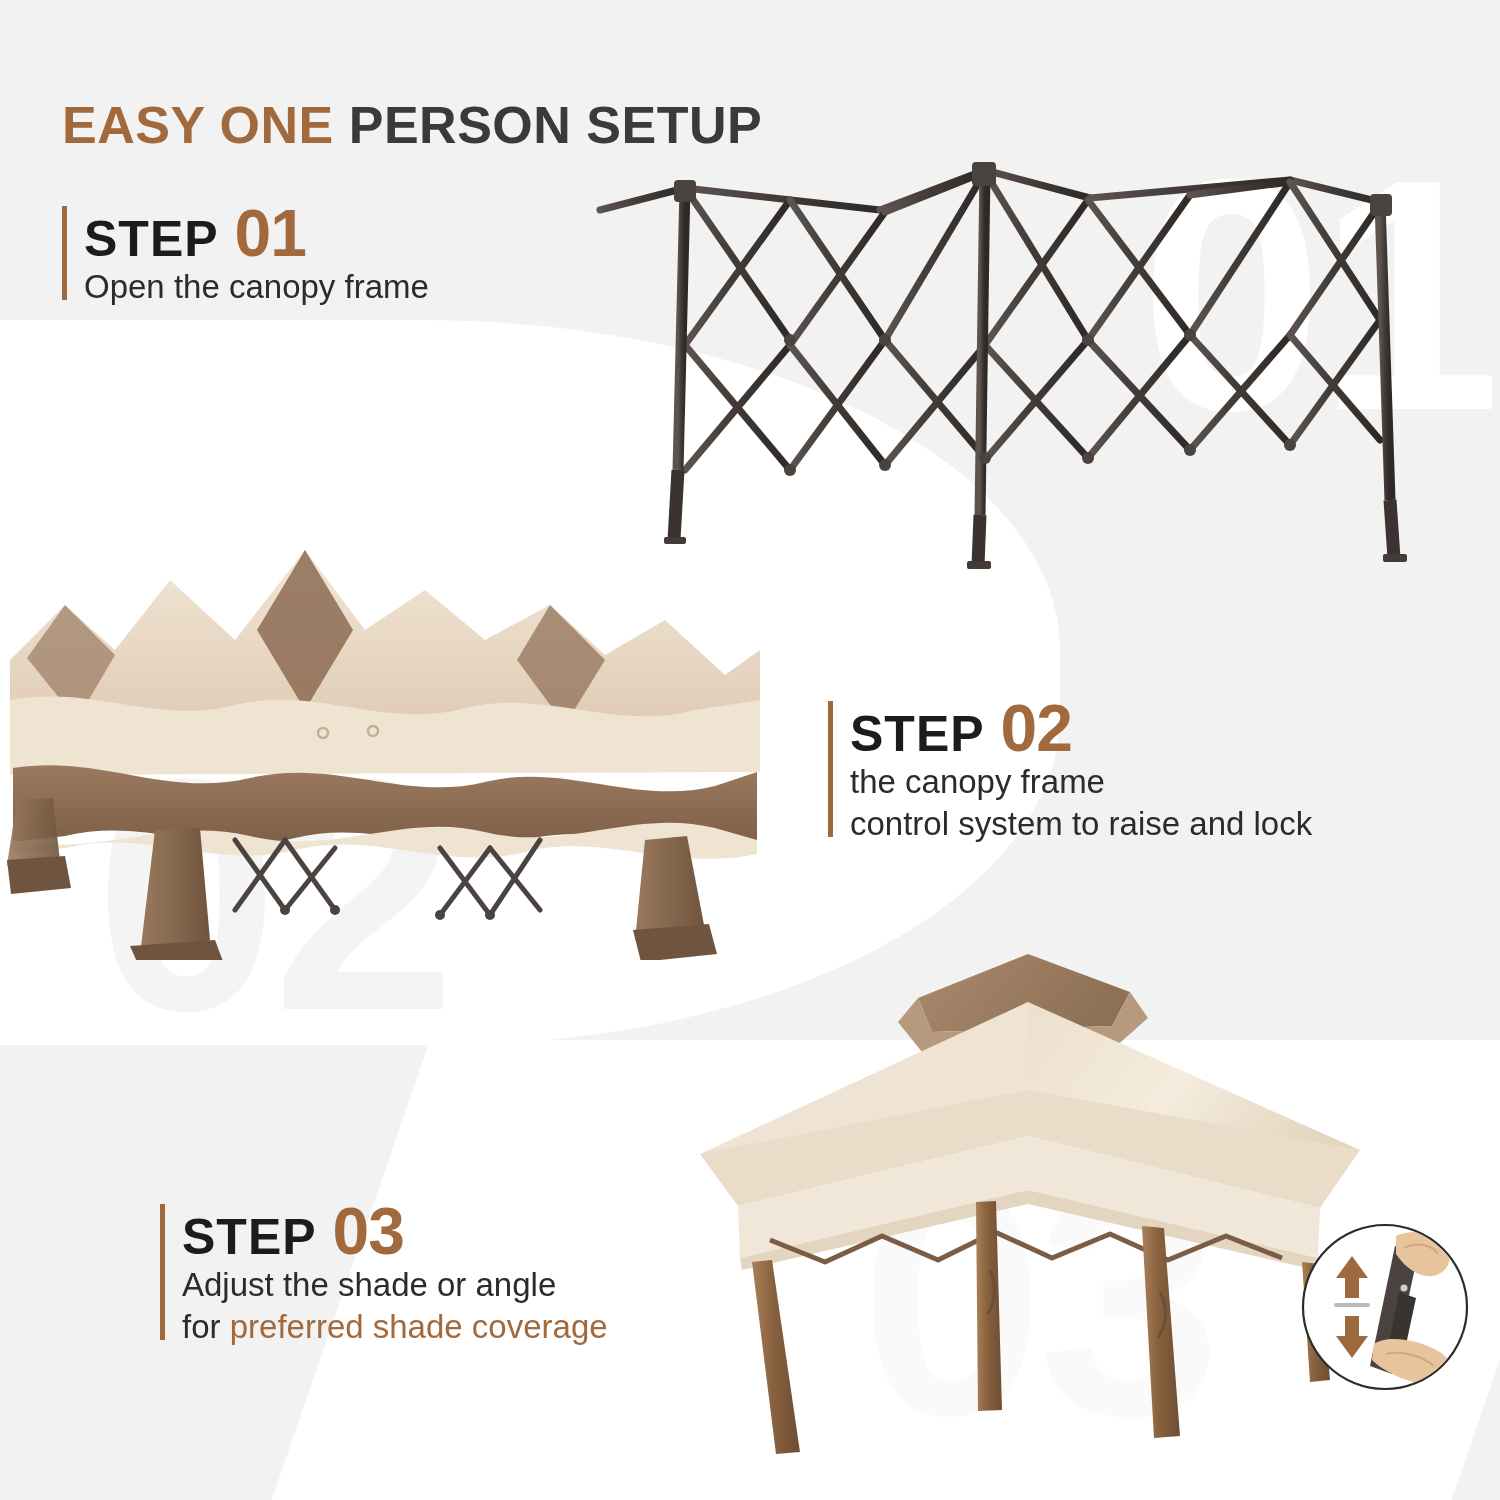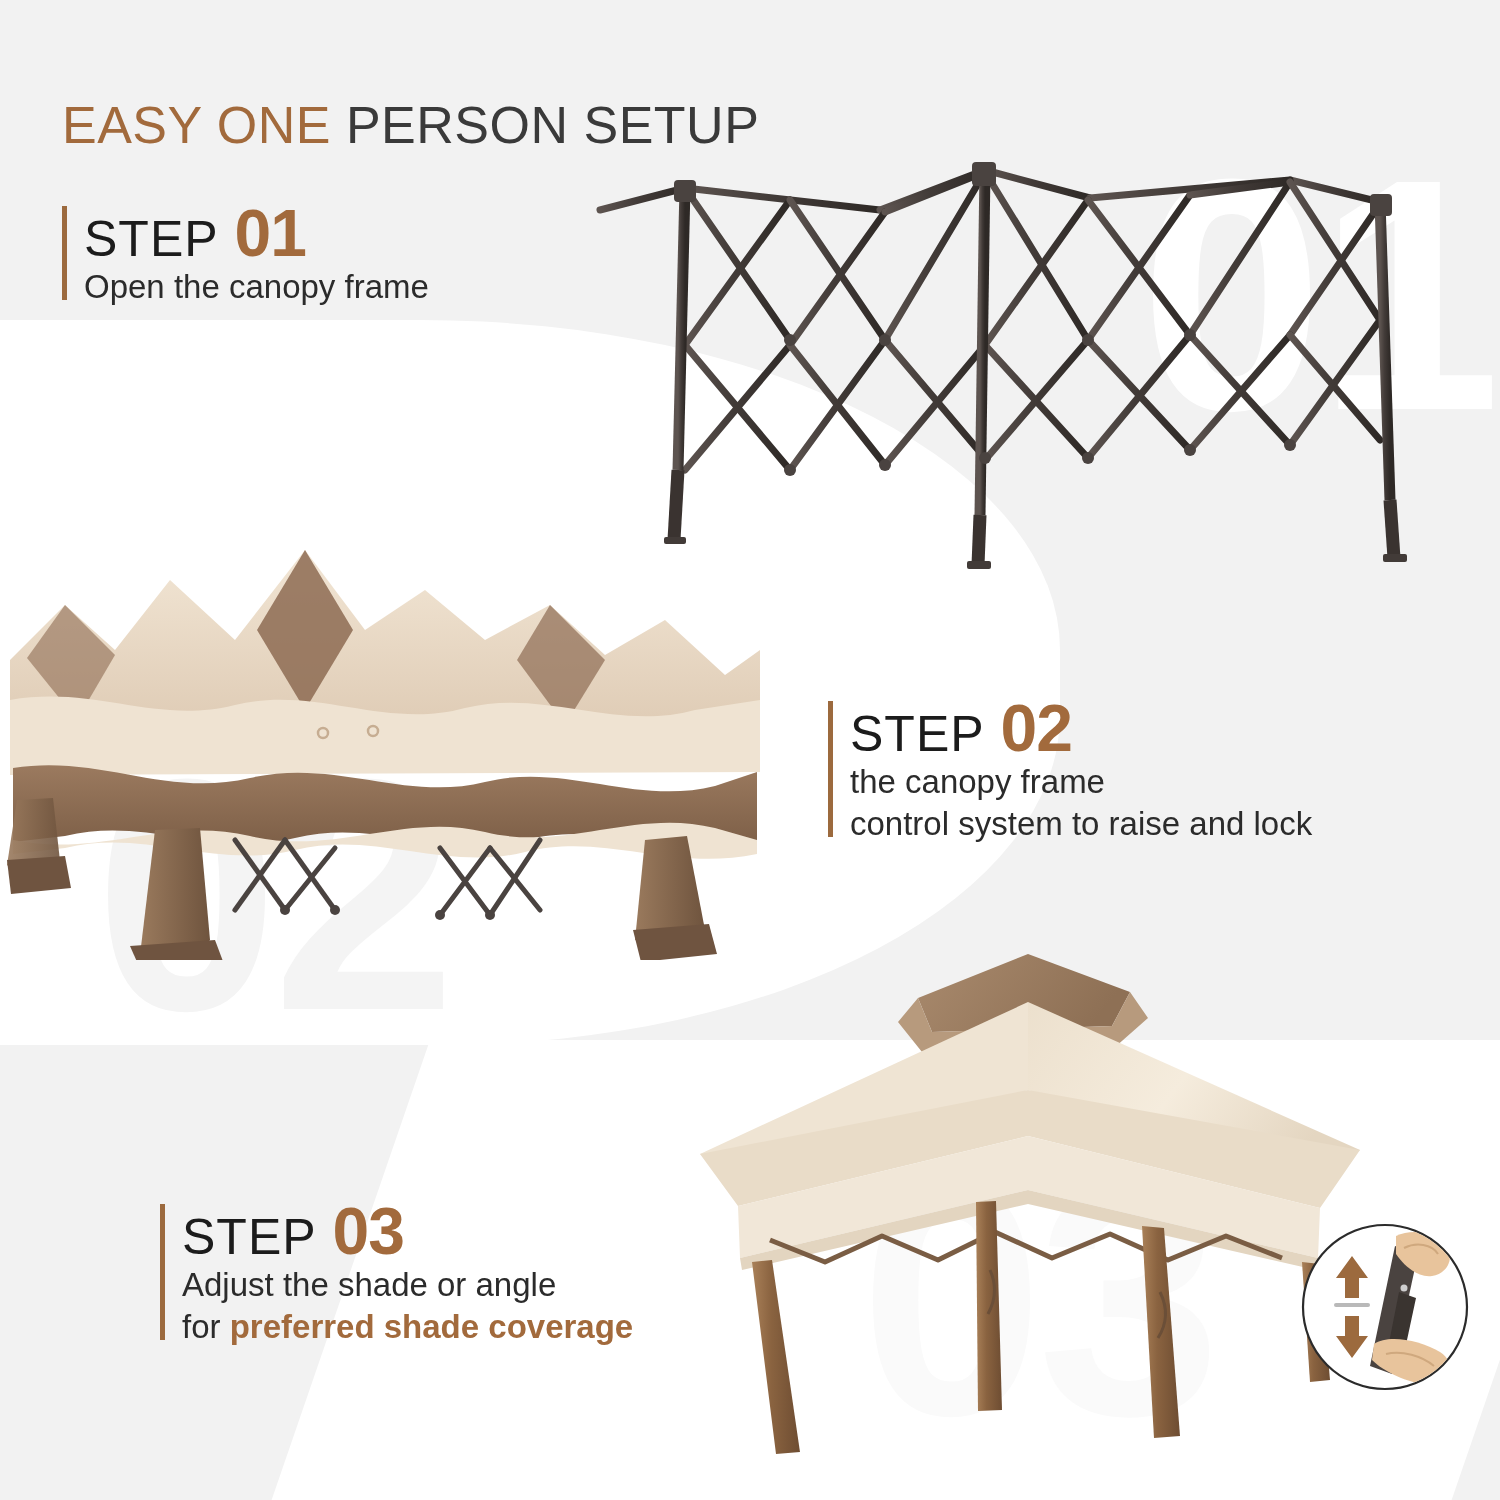--- a/index.html
+++ b/index.html
@@ -37,37 +37,37 @@
     line-height:1;
     user-select:none;
   }
   .wm-01 { left:1140px; top:130px;  font-size:330px; color:#ffffff; }
   .wm-02 { left:95px;  top:730px;  font-size:330px; color:#f4f4f4; }
   .wm-03 { left:860px; top:1135px; font-size:330px; color:#fafafa; }
 
   
   .headline {
     position:absolute; left:62px; top:95px;
-    font-size:52px; font-weight:normal; letter-spacing:0.5px;
+    font-size:52px; font-weight:bold; letter-spacing:0.5px;
     white-space:nowrap;
   }
   .hl-accent { color:#a26a3c; }
   .hl-dark   { color:#3a3a3a; }
 
   
   .step { position:absolute; padding-left:22px; }
   .step::before {
     content:""; position:absolute; left:0; top:6px; bottom:8px;
     width:5px; background:#9c6a3e;
   }
   .step-head { display:flex; align-items:baseline; gap:16px; line-height:1; }
-  .step-word { font-size:50px; font-weight:normal; color:#1c1c1c; letter-spacing:1px; }
+  .step-word { font-size:50px; font-weight:bold; color:#1c1c1c; letter-spacing:1px; }
   .step-num  { font-size:66px; font-weight:bold; color:#a26a3c; letter-spacing:-1px; }
   .step-desc { font-size:33px; color:#2b2b2b; line-height:1.28; }
-  .step-desc .hl { color:#a26a3c; font-weight:bold;text-align:center; }
+  .step-desc .hl { color:#a26a3c; font-weight:normal;text-align:center; }
 
   .step-01 { left:62px; top:200px; }
   .step-02 { left:828px; top:695px; }
   .step-03 { left:160px; top:1198px; }
 
   
   .art-frame { position:absolute; left:590px; top:140px; width:840px; height:430px; }
 
   
   .art-drape { position:absolute; left:5px; top:510px; width:760px; height:450px; }

